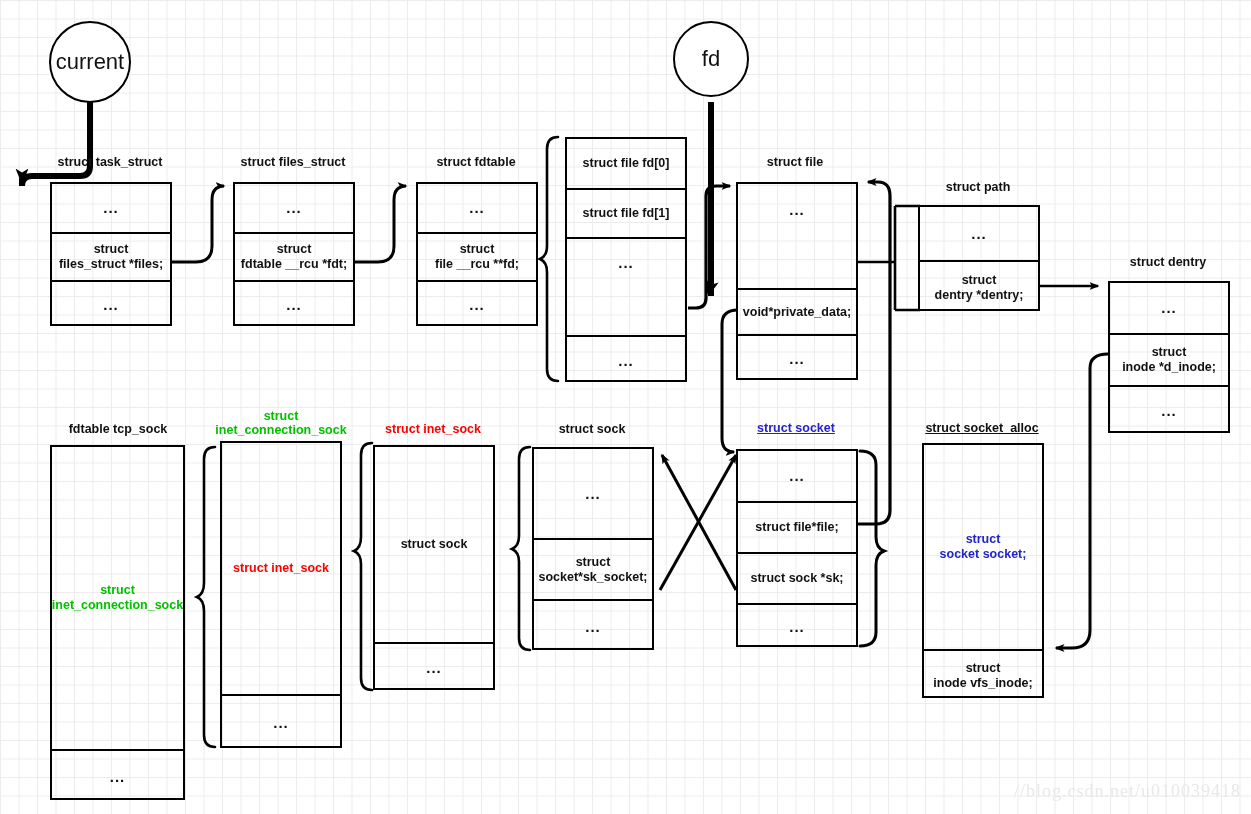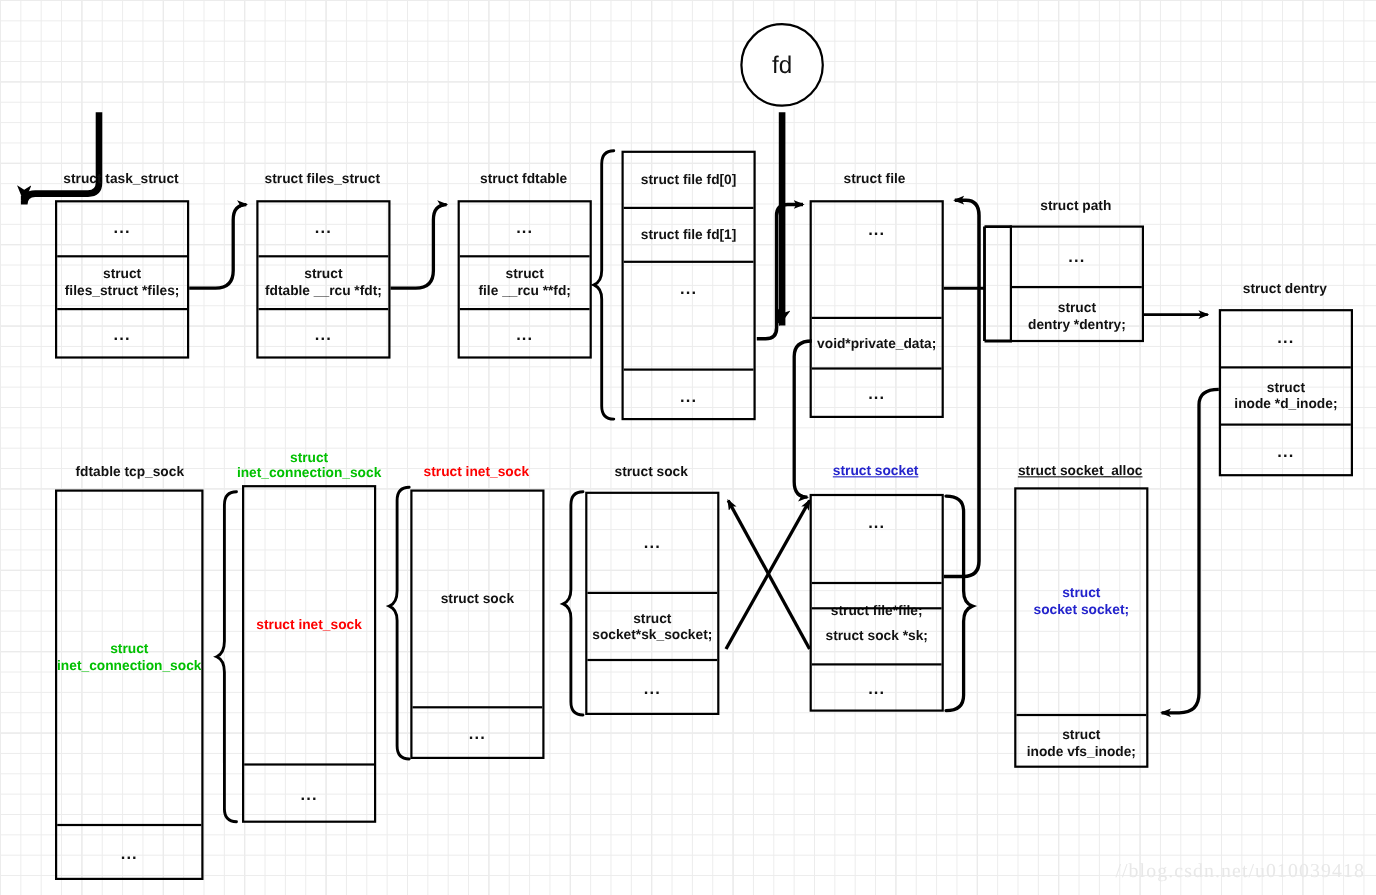--- a/index.html
+++ b/index.html
@@ -162,20 +162,23 @@
 
     <g>
       <path d="M530,447 Q519,447 519,459 L519,536 Q519,546 512,549 Q519,552 519,562 L519,638 Q519,650 530,650" fill="none" stroke="#000" stroke-width="2.6" stroke-linecap="round"></path>
     </g>
 
     <g>
       <path d="M860,451 Q876,451 876,465 L876,537 Q876,548 884,551 Q876,554 876,565 L876,632 Q876,646 860,646" fill="none" stroke="#000" stroke-width="3" stroke-linecap="round"></path>
     </g>
   </svg>
 
+  <div class="circ" style="left:49px;top:21px;width:82px;height:82px;">
+    <span>current</span>
+  </div>
   <div class="circ" style="left:673px;top:21px;width:76px;height:76px;">
     <span>fd</span>
   </div>
 
   <div class="cap" style="left:20px;top:155px;width:180px;">struct task_struct</div>
   <div class="sbox" style="left:50px;top:182px;width:122px;height:144px;">
     <div class="srow dots" style="top:0;height:48px;">...</div>
     <div class="srow div" style="top:48px;height:48px;">struct
 files_struct *files;</div>
     <div class="srow div dots" style="top:96px;height:48px;">...</div>
@@ -250,21 +253,21 @@
   <div class="sbox" style="left:532px;top:447px;width:122px;height:203px;">
     <div class="srow dots" style="top:0;height:89px;">...</div>
     <div class="srow div" style="top:89px;height:61px;">struct
 socket*sk_socket;</div>
     <div class="srow div dots" style="top:150px;height:53px;">...</div>
   </div>
 
   <div class="cap blue" style="left:706px;top:421px;width:180px;">struct socket</div>
   <div class="sbox" style="left:736px;top:449px;width:122px;height:198px;">
     <div class="srow dots" style="top:0;height:50px;">...</div>
-    <div class="srow div" style="top:50px;height:51px;margin-top:28px;">struct file*file;</div>
+    <div class="srow div" style="top:50px;height:51px;">struct file*file;</div>
     <div class="srow div" style="top:101px;height:51px;">struct sock *sk;</div>
     <div class="srow div dots" style="top:152px;height:46px;">...</div>
   </div>
 
   <div class="cap" style="left:892px;top:421px;width:180px;text-decoration:underline;">struct socket_alloc</div>
   <div class="sbox" style="left:922px;top:443px;width:122px;height:255px;">
     <div class="srow lbl-blue" style="top:0;height:204px;">struct
 socket socket;</div>
     <div class="srow div" style="top:204px;height:51px;">struct
 inode vfs_inode;</div>

